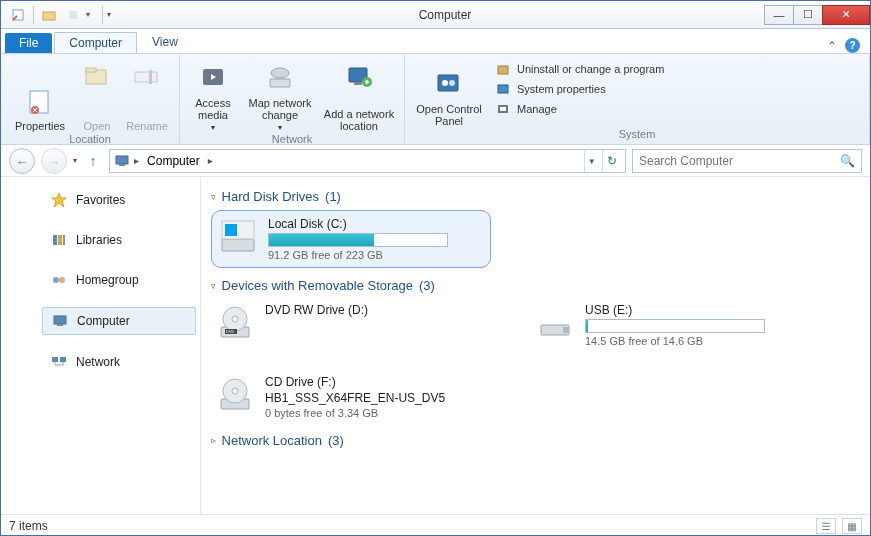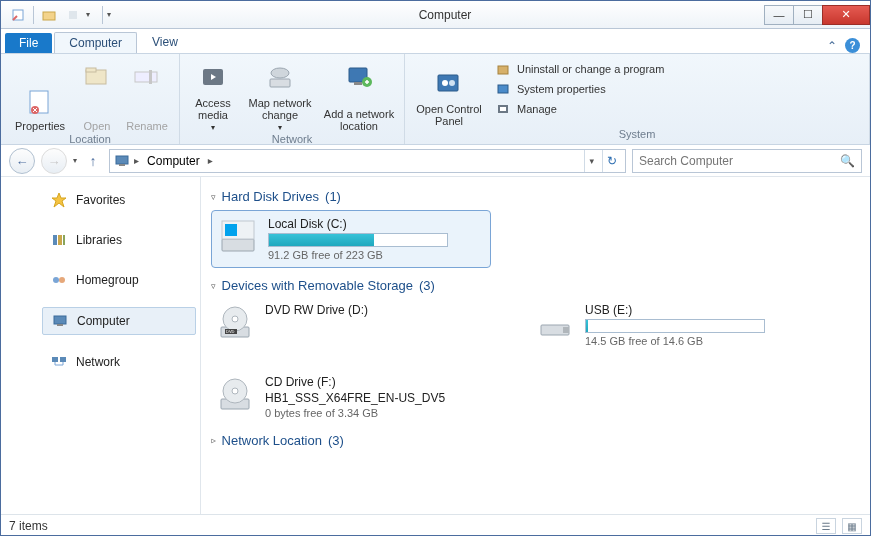--- a/index.html
+++ b/index.html
@@ -59,21 +59,21 @@
 .sidebar { width: 163px; border-right: 1px solid #e0e6ec; padding: 10px 4px; }
 .side-item { display: flex; align-items: center; gap: 8px; padding: 4px 8px; font-size: 12px; color: #222; border-radius: 2px; margin-bottom: 14px;}
 .side-item.selected { background: #e8f0f8; border:1px solid #b9d0e6; }
 .side-item .sico { width:18px; height:18px; display:flex; align-items:center; justify-content:center;}
 
 .content { flex: 1; padding: 8px 10px; overflow:auto; }
 .group-header { display:flex; align-items:center; gap:6px; color:#1d4f8a; font-size:13px; margin:4px 0 6px; }
 .group-header .tri { font-size:9px; color:#555; }
 .drive-grid { display:flex; flex-wrap:wrap; gap: 20px 40px; margin-bottom:10px; }
 .drive-item { display:flex; gap:10px; width: 280px; align-items:flex-start; padding:4px; }
-.drive-item.selected { border:1px solid #7aa5d6; background:#eaf3fb; border-radius:4px; padding:6px; }
+.drive-item.selected { border:1px solid #7aa5d6; background:#eaf3fb; border-radius:10px; padding:6px; }
 .drive-icon { width:40px; height:40px; display:flex; align-items:center; justify-content:center; flex-shrink:0; }
 .drive-info { flex:1; font-size:12px; color:#222; }
 .drive-info .name { margin-bottom:2px; }
 .bar { width: 180px; height: 14px; border:1px solid #a9bdd1; background:#fff; margin:2px 0; position:relative; }
 .bar .fill { position:absolute; left:0; top:0; bottom:0; background:linear-gradient(#37c2d8,#1fa8be); }
 .drive-info .free { color:#666; font-size:11px; }
 
 
 .statusbar { height: 23px; border-top:1px solid #dde4ea; display:flex; align-items:center; padding:0 8px; font-size:12px; color:#333; justify-content:space-between; background:#fff;}
 .statusbar .right { display:flex; gap:6px; align-items:center; }

